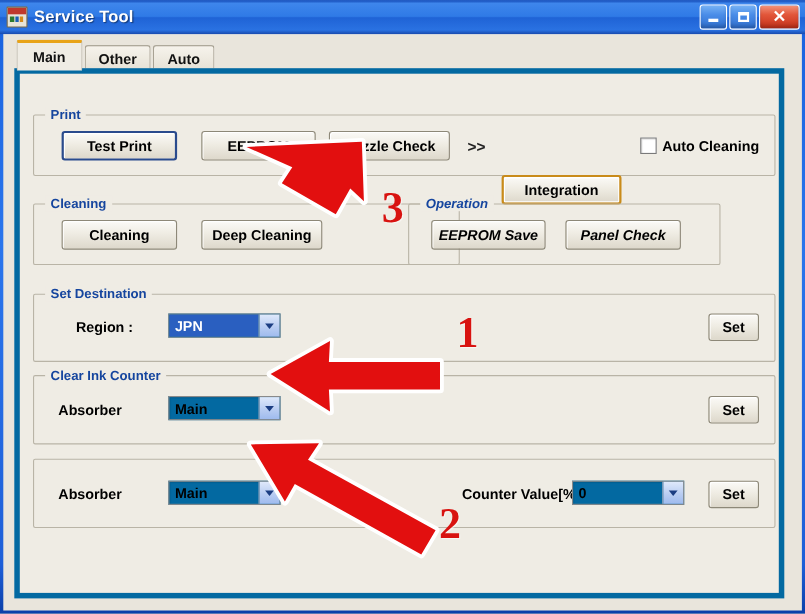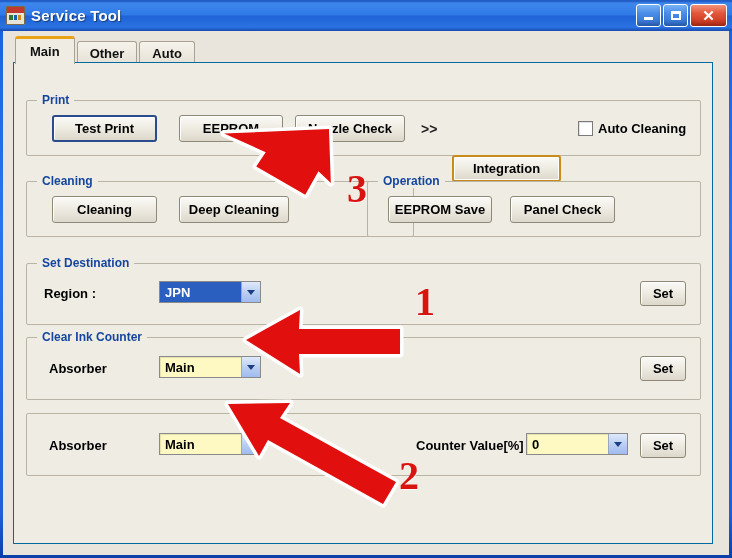--- a/index.html
+++ b/index.html
@@ -98,21 +98,21 @@
     background: #efece4;
     border-top: 3px solid #e8a317;
     padding: 0 14px;
     position: relative; z-index: 3;
     box-shadow: 0 0 0 0 transparent;
   }
   #tabpage {
     position: absolute; left: 10px; top: 31px;
     width: 700px; height: 482px;
     background: #efece4;
-    border: 1px solid #0369a1;
+    border: 5px solid #0369a1;
     box-sizing: border-box;
   }
   
   .group {
     position: absolute;
     border: 1px solid #b9b4a6;
     border-radius: 2px;
     box-sizing: border-box;
   }
   .group-title {
@@ -163,25 +163,24 @@
     box-shadow: inset 1px 1px 1px rgba(0,0,0,0.12);
     margin-right: 5px;
     flex: none;
   }
   .cbx-label { font-size: 13px; font-weight: bold; color: #000; white-space: nowrap; }
   
   .combo {
     position: absolute;
     height: 22px;
     border: 1px solid #8a8a8a;
-    background: #fef9c3;
+    background: #0369a1;
     box-sizing: border-box;
     display: flex; align-items: stretch;
     box-shadow: inset 1px 1px 1px rgba(0,0,0,0.10);
-    margin-left: 10px;
   }
   .combo-value {
     flex: 1;
     display: flex; align-items: center;
     padding-left: 5px;
     font-size: 13px; font-weight: bold; color: #000;
     overflow: hidden; white-space: nowrap;
   }
   .combo.selected .combo-value {
     background: #2a5fc0;
@@ -304,36 +303,36 @@
 
         <div class="btn" style="left:25px; top:14px; width:105px; height:27px;">
           <span>Cleaning</span>
         </div>
 
         <div class="btn" style="left:152px; top:14px; width:110px; height:27px;">
           <span>Deep Cleaning</span>
         </div>
       </div>
 
-      <div class="group" style="left:353px; top:118px; width:334px; height:56px;">
+      <div class="group" style="left:353px; top:118px; width:284px; height:56px;font-style:italic;">
         <div class="group-title">Operation</div>
 
         <div class="btn" style="left:20px; top:14px; width:104px; height:27px;">
           <span>EEPROM Save</span>
         </div>
 
         <div class="btn" style="left:142px; top:14px; width:105px; height:27px;">
           <span>Panel Check</span>
         </div>
       </div>
 
       <div class="group" style="left:12px; top:200px; width:675px; height:62px;">
         <div class="group-title">Set Destination</div>
 
-        <div class="lbl" style="left:17px; top:22px;">Region :</div>
+        <div class="lbl" style="left:38px; top:22px;">Region :</div>
 
         <div class="combo selected" style="left:122px; top:17px; width:102px;">
           <div class="combo-value">JPN</div>
           <div class="combo-arrow"></div>
         </div>
 
         <div class="btn" style="left:613px; top:17px; width:46px; height:25px;">
           <span>Set</span>
         </div>
       </div>

